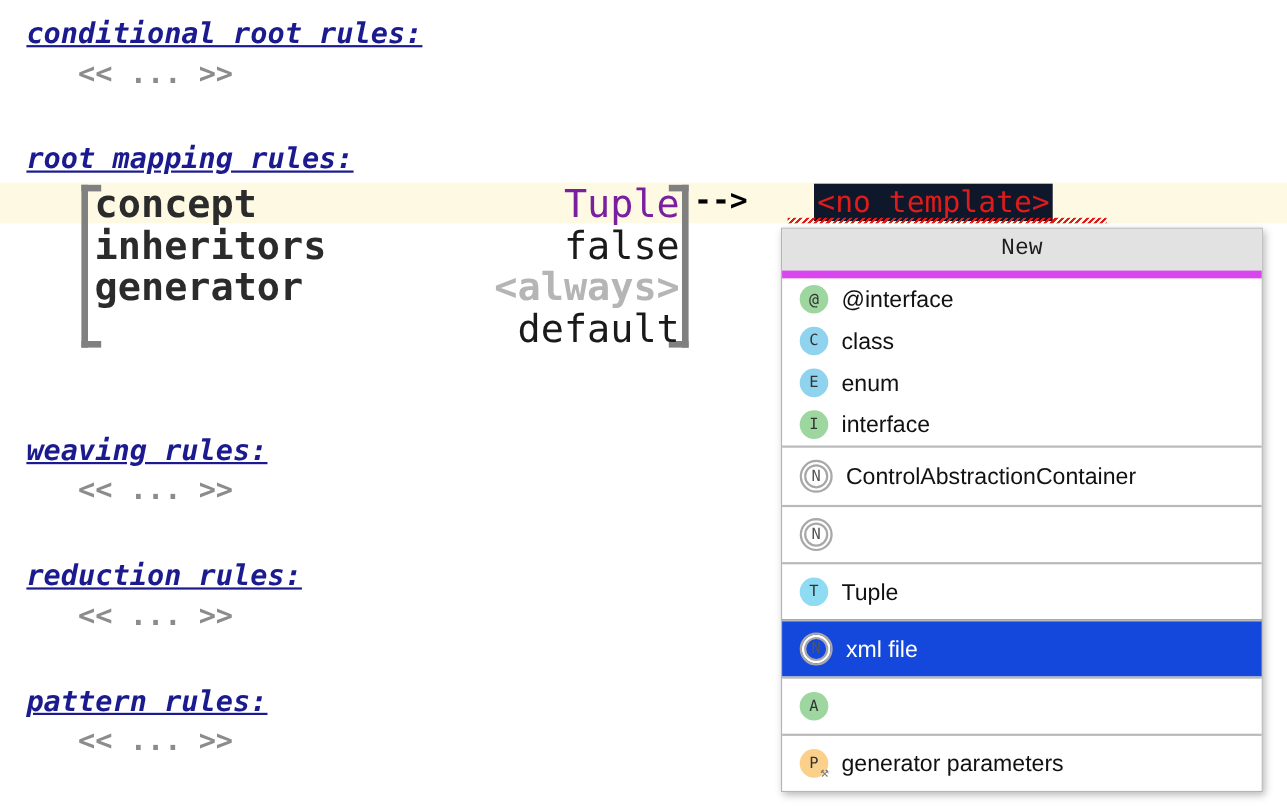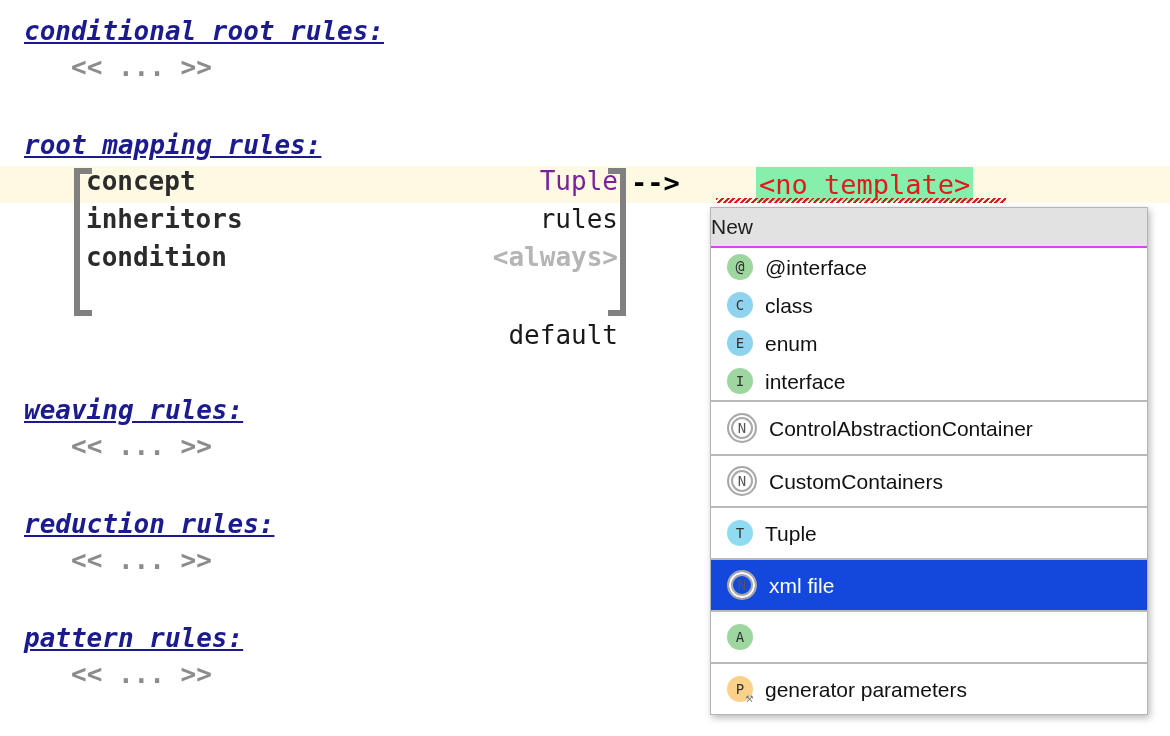--- a/index.html
+++ b/index.html
@@ -76,57 +76,57 @@
   }
   .bracket-left  { left: 14px;  border-left: 6px solid #808080; }
   .bracket-right { left: 548px; border-right: 6px solid #808080; }
 
   .map-row {
     position: absolute;
     left: 26px;
     width: 540px;
     height: 38px;
     white-space: pre;
-    font-size: 26px;
+    font-size: 35px;
   }
   .map-key {
     position: absolute;
     left: 0;
     top: 0;
     font-weight: bold;
     color: #2b2b2b;
   }
   .map-val {
     position: absolute;
     right: 8px;
     top: 0;
   }
   .val-concept { color: #7a1f9e; }
   .val-plain   { color: #1a1a1a; }
   .val-muted   { color: #b5b5b5; font-weight: bold; margin-left: 16px; }
-  .val-dark    { color: #1a1a1a; margin-top: 40px; }
+  .val-dark    { color: #1a1a1a; }
 
   #arrow {
     position: absolute;
     left: 631px;
     top: 167px;
     font-size: 27px;
     font-weight: bold;
     color: #000000;
     white-space: pre;
     font-family: "DejaVu Sans Mono", "Liberation Mono", monospace;
   }
 
   #no-template {
     position: absolute;
-    left: 756px;
+    left: 740px;
     top: 167px;
     font-size: 27px;
     color: #e01b1b;
-    background: #86efac;
+    background: #0f172a;
     padding: 2px 3px 1px 3px;
     white-space: pre;
     font-family: "DejaVu Sans Mono", "Liberation Mono", monospace;
   }
   #no-template-squiggle {
     position: absolute;
     left: 716px;
     top: 198px;
     width: 290px;
     height: 5px;
@@ -143,24 +143,25 @@
     background: #ffffff;
     border: 1px solid #b4b4b4;
     box-shadow: 2px 3px 7px rgba(0,0,0,0.28);
     font-family: "Liberation Sans", sans-serif;
   }
 
   #popup-header {
     height: 38px;
     line-height: 38px;
     background: #e2e2e2;
-    border-bottom: 2px solid #d946ef;
-    text-align: left;
+    border-bottom: 7px solid #d946ef;
+    text-align: center;
     font-size: 21px;
     color: #1d1d1d;
+    font-family: Liberation Mono, monospace;
   }
 
   .menu-group { }
   .menu-group + .menu-group { border-top: 2px solid #b9b9b9; }
 
   .menu-item {
     display: flex;
     align-items: center;
     padding-left: 16px;
     box-sizing: border-box;
@@ -235,22 +236,22 @@
       <div class="ellipsis" style="top: 545px;">&lt;&lt; ... &gt;&gt;</div>
       <div class="section-title" style="top: 623px;">pattern rules:</div>
       <div class="ellipsis" style="top: 659px;">&lt;&lt; ... &gt;&gt;</div>
     </div>
 
   <div id="mapping-block">
     <div class="bracket bracket-left"></div>
     <div class="bracket bracket-right"></div>
     <div id="mapping-rows">
         <div class="map-row" style="top: 0px;"><span class="map-key">concept</span><span class="map-val val-concept">Tuple</span></div>
-        <div class="map-row" style="top: 38px;"><span class="map-key">inheritors</span><span class="map-val val-plain">rules</span></div>
-        <div class="map-row" style="top: 76px;"><span class="map-key">condition</span><span class="map-val val-muted">&lt;always&gt;</span></div>
+        <div class="map-row" style="top: 38px;"><span class="map-key">inheritors</span><span class="map-val val-plain">false</span></div>
+        <div class="map-row" style="top: 76px;"><span class="map-key">generator</span><span class="map-val val-muted">&lt;always&gt;</span></div>
         <div class="map-row" style="top: 114px;"><span class="map-val val-dark">default</span></div>
       </div>
   </div>
 
   <div id="arrow">--&gt;</div>
 
   <div id="no-template">&lt;no template&gt;</div>
   <div id="no-template-squiggle"></div>
 </div>
 
@@ -275,21 +276,20 @@
           <span class="mi-label">interface</span>
         </div>
       </div>
       <div class="menu-group group-spaced">
         <div class="menu-item">
           <span class="mi-icon ic-ring">N</span>
           <span class="mi-label">ControlAbstractionContainer</span>
         </div>
         <div class="menu-item">
           <span class="mi-icon ic-ring">N</span>
-          <span class="mi-label">CustomContainers</span>
         </div>
         <div class="menu-item">
           <span class="mi-icon ic-cyan">T</span>
           <span class="mi-label">Tuple</span>
         </div>
         <div class="menu-item selected">
           <span class="mi-icon ic-ring">N</span>
           <span class="mi-label">xml file</span>
         </div>
         <div class="menu-item">

